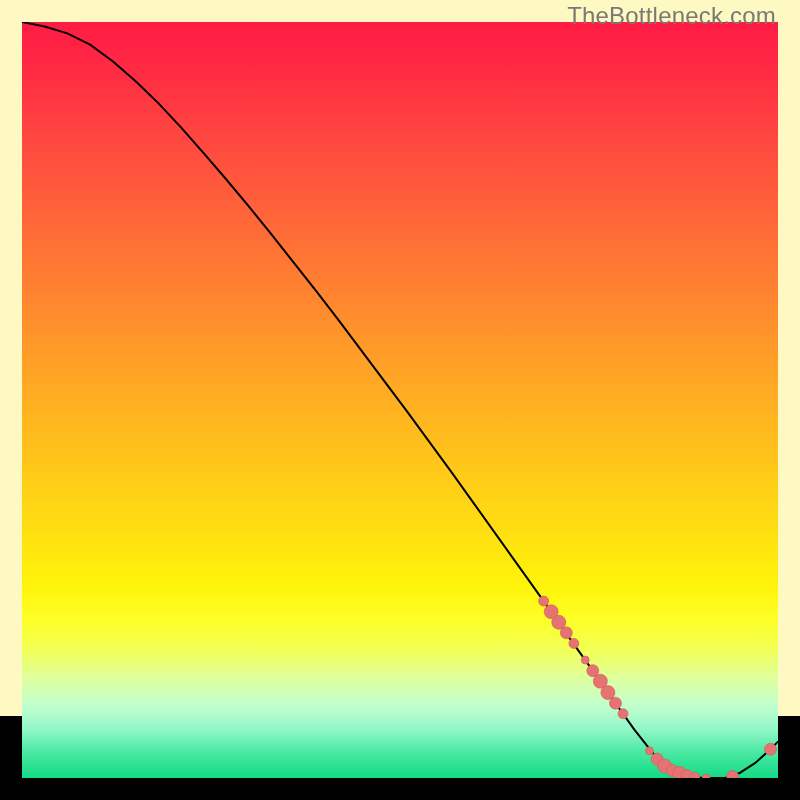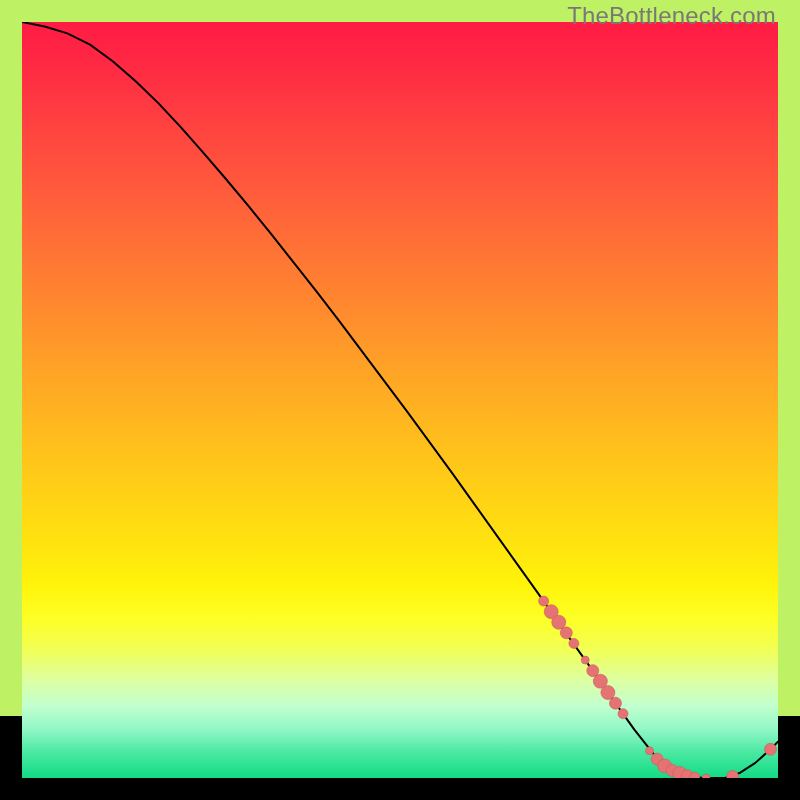--- a/index.html
+++ b/index.html
@@ -7,21 +7,21 @@
     padding: 0;
     width: 800px;
     height: 800px;
     background: #000000;
     overflow: hidden;
   }
   .canvas {
     position: relative;
     width: 800px;
     height: 716px;
-    background: #bef264;
+    background: #fef9c3;
   }
   .plot {
     position: absolute;
     left: 22px;
     top: 22px;
     width: 756px;
     height: 756px;
   }
   .gradient-bg {
     position: absolute;

